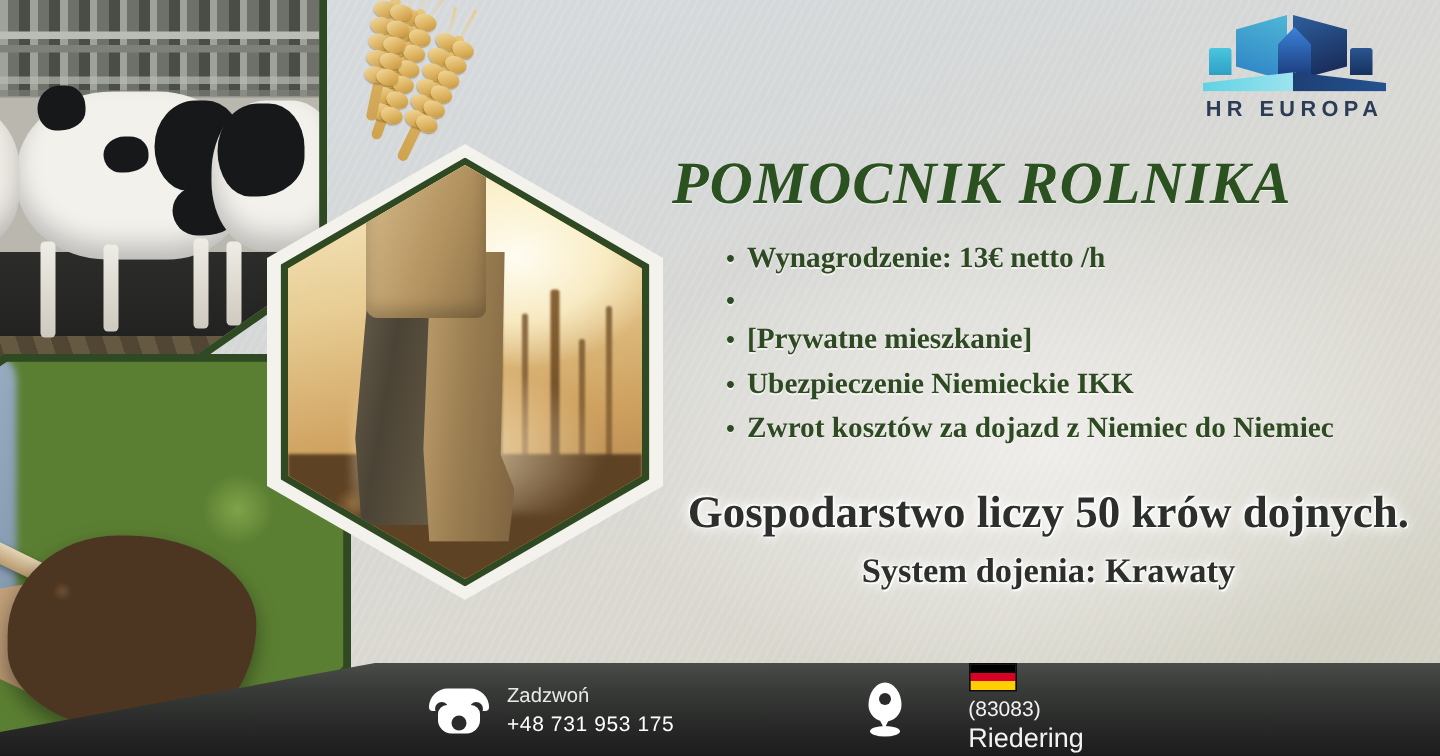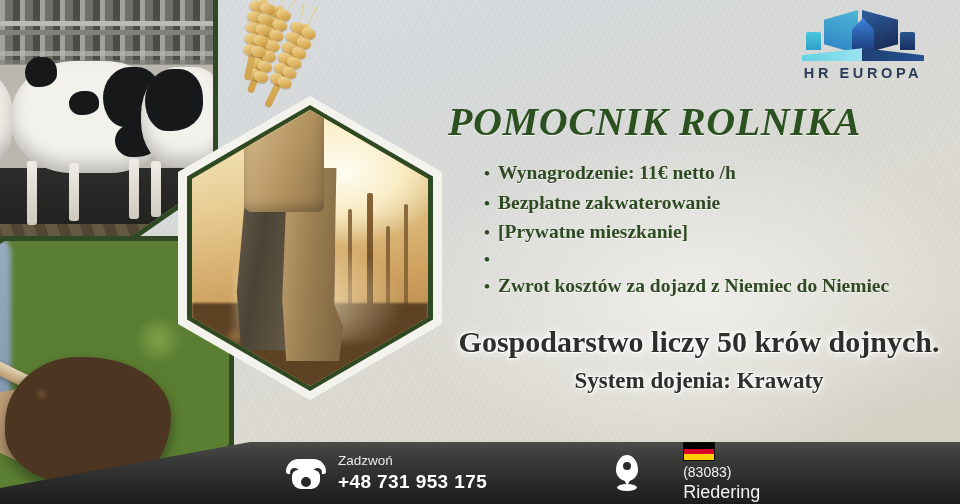--- a/index.html
+++ b/index.html
@@ -259,21 +259,21 @@
   .phone-icon .handset:before{left:4px;}
   .phone-icon .handset:after{right:4px;}
   .phone-icon .base{
     position:absolute;left:6px;top:13px;width:28px;height:19px;background:#fff;
     border-radius:6px 6px 9px 9px;
   }
   .phone-icon .dial{
     position:absolute;left:15px;top:20px;width:10px;height:10px;background:#2a2b2a;border-radius:50%;
   }
   .call-label{font-size:13.5px;color:#e9e9e9;line-height:1.35;}
-  .call-number{font-size:19px;font-weight:700;color:#fff;letter-spacing:.4px;line-height:1.3;}
+  .call-number{font-size:14px;font-weight:400;color:#fff;letter-spacing:.4px;line-height:1.3;}
   #loc-block{margin-left:126px;gap:32px;}
   .pin-icon{width:28px;height:36px;position:relative;margin-right:10px;}
   .pin-icon .drop{
     position:absolute;left:3px;top:0;width:22px;height:26px;background:#fff;
     border-radius:50% 50% 50% 50%/58% 58% 42% 42%;
   }
   .pin-icon .drop:after{
     content:"";position:absolute;left:7px;top:7px;width:8px;height:8px;background:#2a2b2a;border-radius:50%;
   }
   .pin-icon .tip{
@@ -424,32 +424,32 @@
       <div class="lm lm-base-r"></div>
     </div>
     <div id="logo-text">HR EUROPA</div>
   </div>
 
   <div id="headline">POMOCNIK ROLNIKA</div>
 
   <div id="bullets">
     <div class="bullet">
       <span class="dot">•</span>
-      <span>Wynagrodzenie: 11€ netto /h</span>
+      <span>Wynagrodzenie: 13€ netto /h</span>
     </div>
     <div class="bullet">
       <span class="dot">•</span>
-      <span>Bezpłatne zakwaterowanie</span>
     </div>
     <div class="bullet">
       <span class="dot">•</span>
       <span>[Prywatne mieszkanie]</span>
     </div>
     <div class="bullet">
       <span class="dot">•</span>
+      <span>Ubezpieczenie Niemieckie IKK</span>
     </div>
     <div class="bullet">
       <span class="dot">•</span>
       <span>Zwrot kosztów za dojazd z Niemiec do Niemiec</span>
     </div>
   </div>
 
   <div id="farm-note">
     <div class="l1">Gospodarstwo liczy 50 krów dojnych.</div>
     <div class="l2">System dojenia: Krawaty</div>

